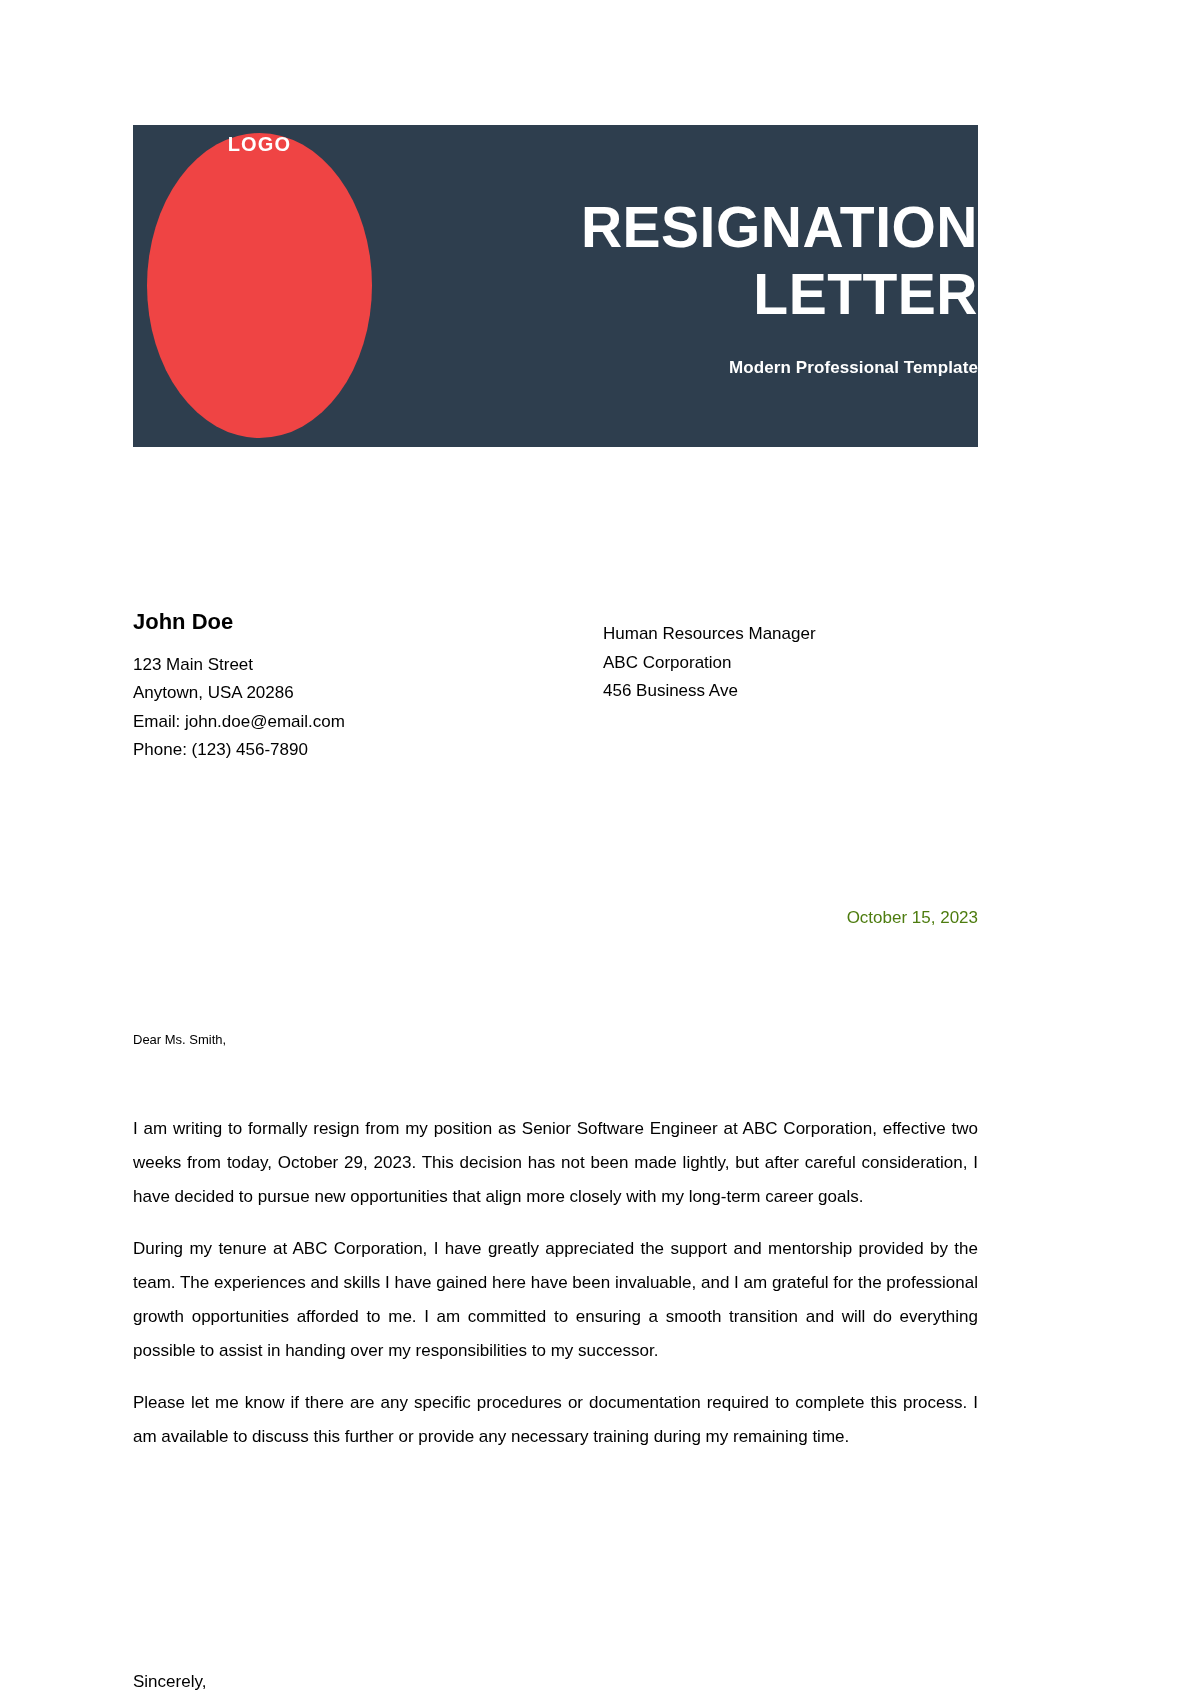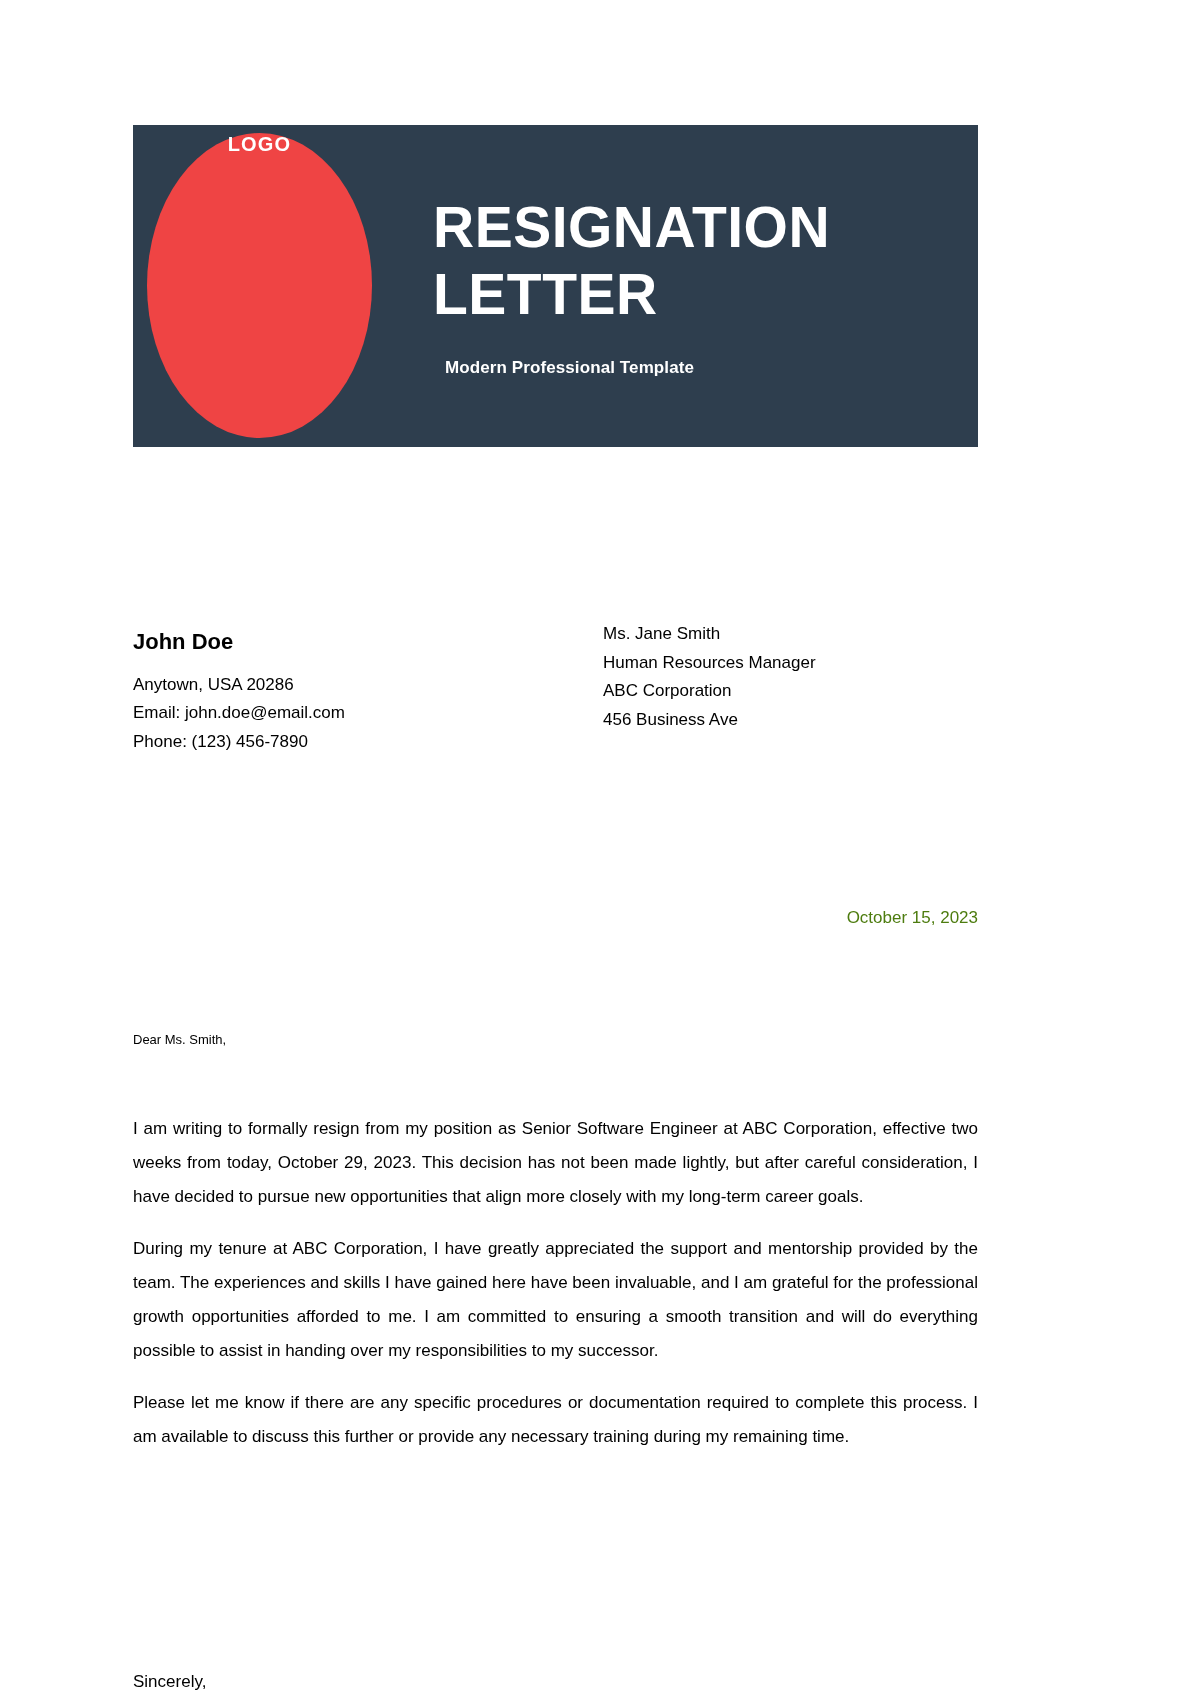--- a/index.html
+++ b/index.html
@@ -51,21 +51,21 @@
   }
 
   .header-titles {
     position: absolute;
     left: 300px;
     top: 0;
     width: 545px;
     height: 322px;
     display: flex;
     flex-direction: column;
-    align-items: flex-start;
+    align-items: flex-end;
     justify-content: center;
     padding-top: 0;
   }
 
   .title-main {
     color: #ffffff;
     font-size: 57px;
     font-weight: bold;
     line-height: 1.18;
     text-align: center;
@@ -96,21 +96,20 @@
   .sender-block {
     width: 470px;
   }
 
   .sender-name {
     font-size: 22px;
     font-weight: bold;
     color: #000000;
     line-height: 1.3;
     margin-bottom: 14px;
-    margin-top: 20px;
   }
 
   .addr-line {
     font-size: 17px;
     color: #000000;
     line-height: 1.68;
   }
 
   .recipient-block {
     width: 375px;
@@ -173,27 +172,27 @@
       <div class="title-main">RESIGNATION</div>
       <div class="title-main">LETTER</div>
       <div class="title-sub">Modern Professional Template</div>
     </div>
   </div>
 
   <div class="address-row">
 
     <div class="sender-block">
       <div class="sender-name">John Doe</div>
+      <div class="addr-line">123 Main Street</div>
       <div class="addr-line">Anytown, USA 20286</div>
       <div class="addr-line">Email: john.doe@email.com</div>
       <div class="addr-line">Phone: (123) 456-7890</div>
     </div>
 
     <div class="recipient-block">
-      <div class="addr-line">Ms. Jane Smith</div>
       <div class="addr-line">Human Resources Manager</div>
       <div class="addr-line">ABC Corporation</div>
       <div class="addr-line">456 Business Ave</div>
     </div>
 
   </div>
 
   <div class="date-line">October 15, 2023</div>
 
   <div class="salutation">Dear Ms. Smith,</div>

